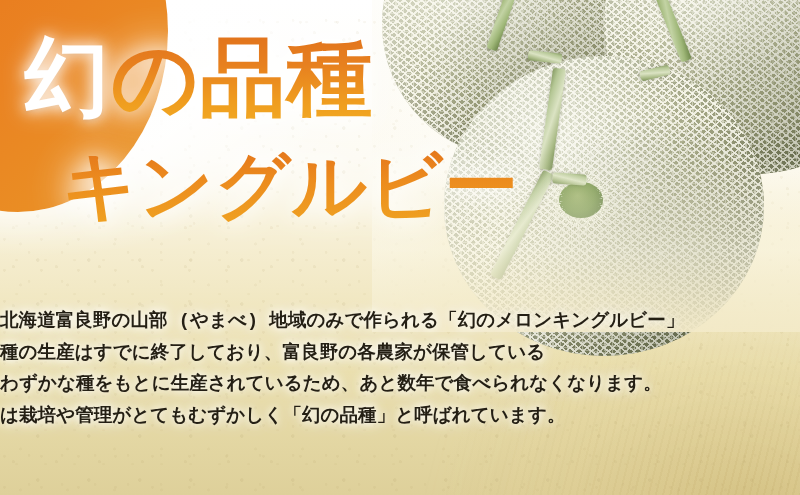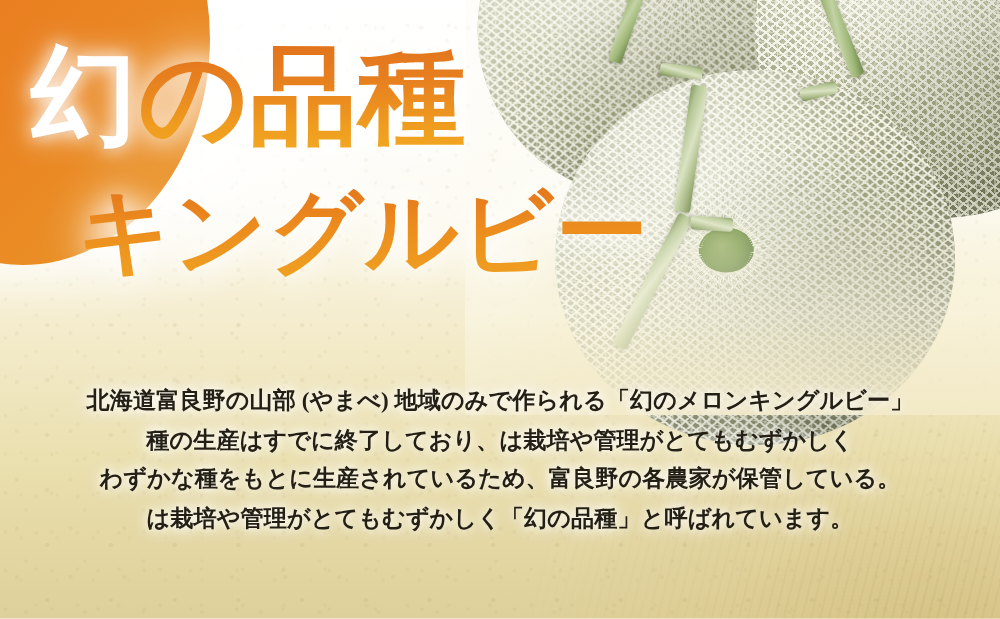--- a/index.html
+++ b/index.html
@@ -199,22 +199,21 @@
            drop-shadow(0 0 20px rgba(255,255,255,.8));
   }
   #hl-line-2.hl-orange{
     background:linear-gradient(to bottom,#e4761b 0%,#ec8c1e 45%,#efa021 100%);
     -webkit-background-clip:text;background-clip:text;text-align:center;
   }
 
   
   .body-copy{
     position:absolute;left:0;right:0;top:306px;z-index:9;
-    text-align:center;
-    font-family:Liberation Serif, serif;
+    font-family:Liberation Mono, monospace;
     font-weight:700;
     font-size:18.5px;
     line-height:31.5px;
     color:#241f14;
     letter-spacing:.004em;
   }
   .body-copy .ln{
     display:block;
     text-shadow:0 0 7px rgba(255,255,255,.95),
                 0 0 13px rgba(255,255,255,.85),
@@ -268,18 +267,18 @@
   <div class="sun"></div>
   <div class="sun-soft"></div>
 
   <div class="headline">
     <div class="hl-line" id="hl-line-1"><span class="hl-white">幻</span><span class="hl-orange">の品種</span></div>
     <div class="hl-line hl-orange" id="hl-line-2">キングルビー</div>
   </div>
 
   <div class="body-copy">
     <span class="ln">北海道富良野の山部 (やまべ) 地域のみで作られる「幻のメロンキングルビー」</span>
-    <span class="ln">種の生産はすでに終了しており、は栽培や管理がとてもむずかしく</span>
-    <span class="ln">わずかな種をもとに生産されているため、富良野の各農家が保管している。</span>
+    <span class="ln">種の生産はすでに終了しており、富良野の各農家が保管している</span>
+    <span class="ln">わずかな種をもとに生産されているため、あと数年で食べられなくなります。</span>
     <span class="ln">は栽培や管理がとてもむずかしく「幻の品種」と呼ばれています。</span>
   </div>
 
 </div>
 
 </body></html>

